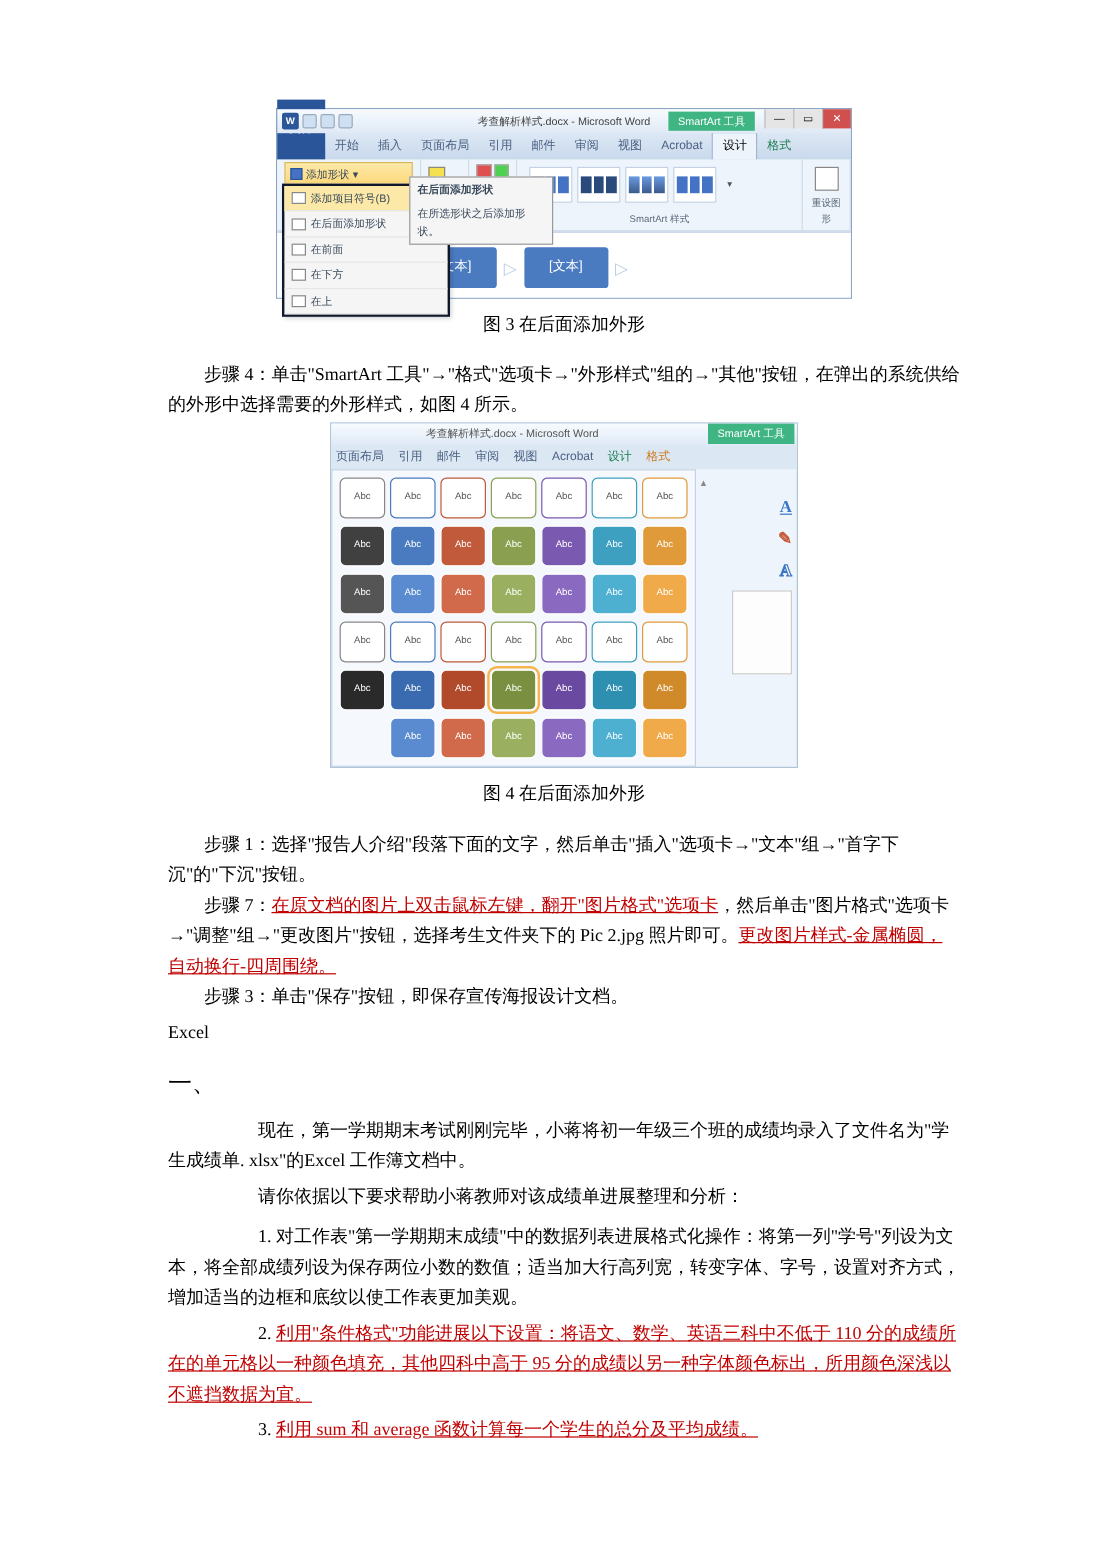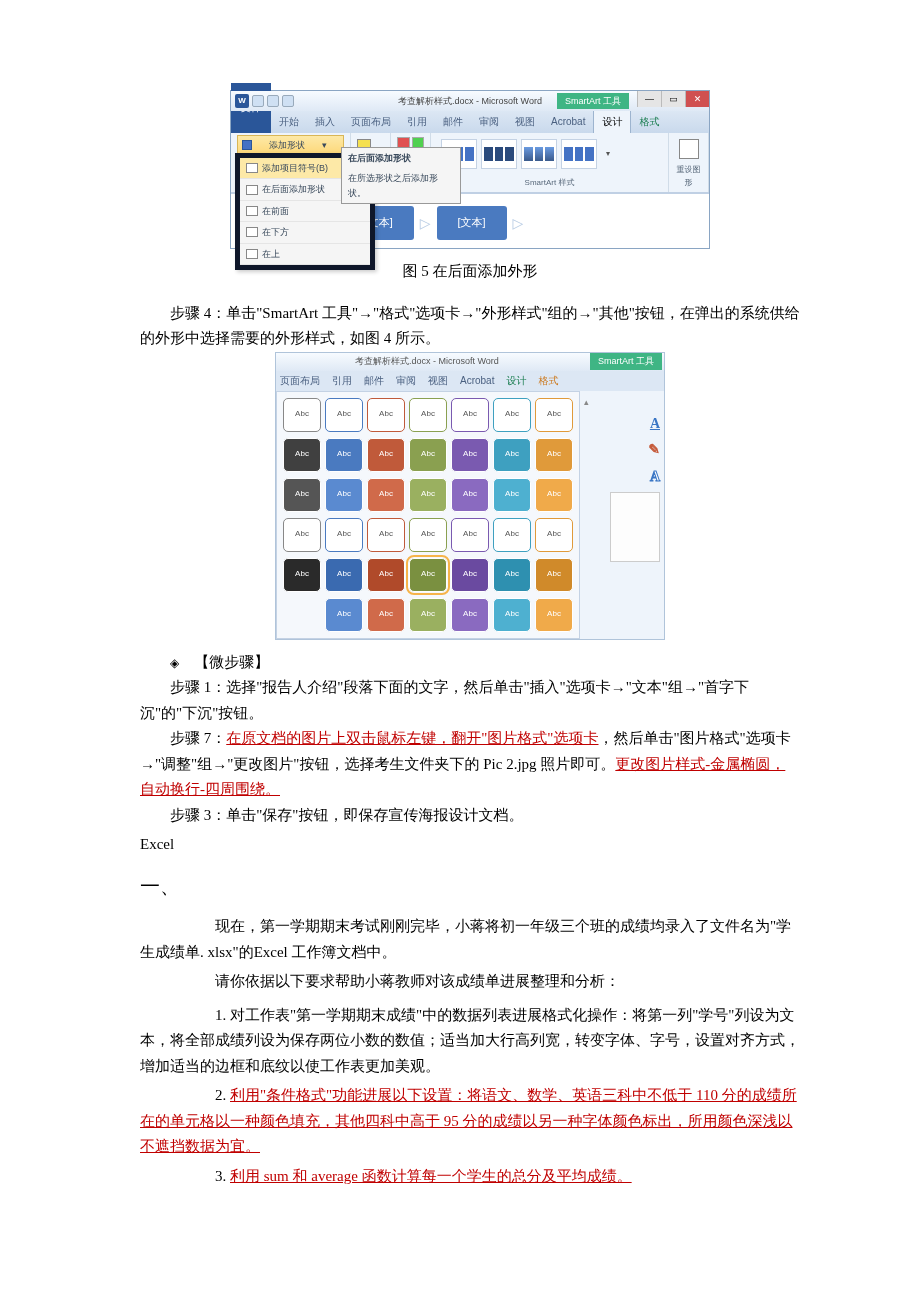--- a/index.html
+++ b/index.html
@@ -133,32 +133,32 @@
       margin-top: auto;
     }
     
     .add-shape-btn {
       background: linear-gradient(#fde9a7, #fdd879);
       border: 1px solid #d9b656;
       padding: 2px 4px;
       font-size: 9px;
       display: flex;
       align-items: center;
-      gap: 17px;
+      gap: 3px;
     }
     .shape-icon-sq {
       width: 10px; height: 10px;
       background: #4472c4;
       border: 1px solid #2a5699;
     }
     .dropdown-menu {
       position: absolute;
       top: 20px; left: 4px;
       background: #f5f5f5;
-      border: 5px solid #0f172a;
+      border: 2px solid #0f172a;
       font-size: 9px;
       width: 140px;
       z-index: 10;
       box-shadow: 2px 2px 4px rgba(0,0,0,0.2);
     }
     .dropdown-menu .mi {
       padding: 3px 6px;
       border-bottom: 1px solid #e5e5e5;
       display: flex;
       align-items: center;
@@ -499,21 +499,21 @@
           </div>
           <span class="sa-arrow">▷</span>
           <div class="sa-node">[文本]</div>
           <span class="sa-arrow">▷</span>
           <div class="sa-node">[文本]</div>
           <span class="sa-arrow">▷</span>
         </div>
       </div>
     </div>
   </div>
-  <div class="caption">图 5 在后面添加外形</div>
+  <div class="caption">图 3 在后面添加外形</div>
 
   <div class="body-text indent">步骤 4：单击"SmartArt 工具"→"格式"选项卡→"外形样式"组的→"其他"按钮，在弹出的系统供给的外形中选择需要的外形样式，如图 4 所示。</div>
 
   <div class="figure4">
     <div class="fig4-frame">
       <div class="fig4-title">
         <span class="doct">考查解析样式.docx - Microsoft Word</span>
         <span class="contextual">SmartArt 工具</span>
       </div>
       <div class="fig4-tabs">
@@ -582,24 +582,22 @@
             <span class="A pen">✎</span>
           </div>
           <div class="wa">
             <span class="A outline-a">A</span>
           </div>
           <div class="blank"></div>
         </div>
       </div>
     </div>
   </div>
-
-  <div class="body-text indent">
-    <span class="bullet-diamond">◈</span>　<span>【微步骤】</span>
-  </div>
+  <div class="caption">图 4 在后面添加外形</div>
+
   <div class="body-text indent">步骤 1：选择"报告人介绍"段落下面的文字，然后单击"插入"选项卡→"文本"组→"首字下沉"的"下沉"按钮。</div>
   <div class="body-text" style="text-indent:2em;">
     <span>步骤 7：</span><span class="red-underline">在原文档的图片上双击鼠标左键，翻开"图片格式"选项卡</span><span>，然后单击"图片格式"选项卡→"调整"组→"更改图片"按钮，选择考生文件夹下的 Pic  2.jpg 照片即可。</span><span class="red-underline">更改图片样式-金属椭圆，自动换行-四周围绕。</span>
   </div>
   <div class="body-text indent">步骤 3：单击"保存"按钮，即保存宣传海报设计文档。</div>
   <div class="excel-head">Excel</div>
 
   <div class="section-num">
     <span class="num">一、</span>
   </div>

